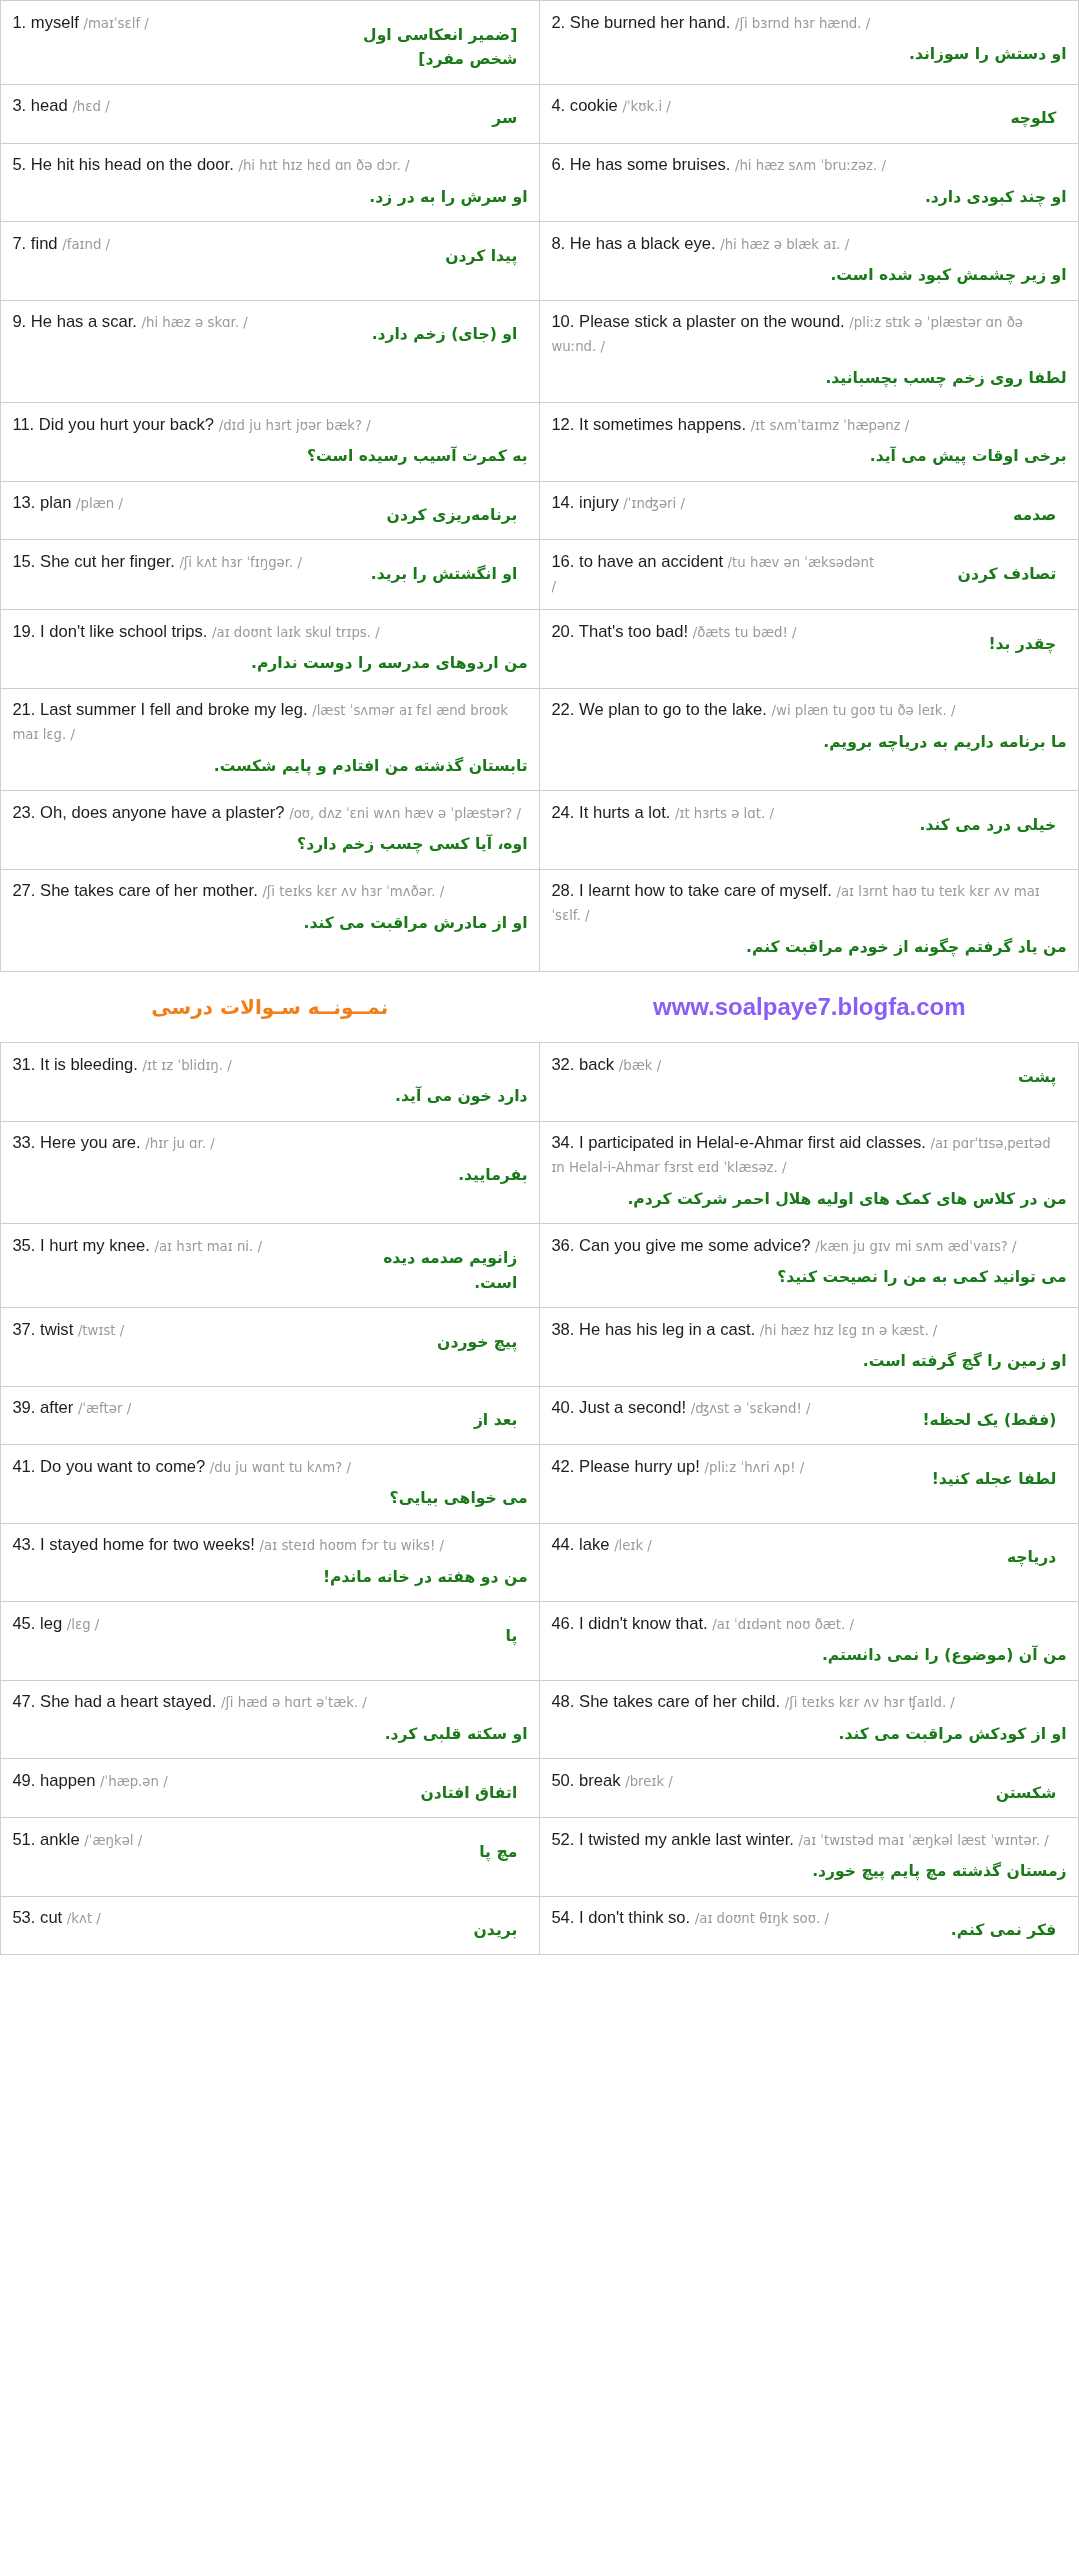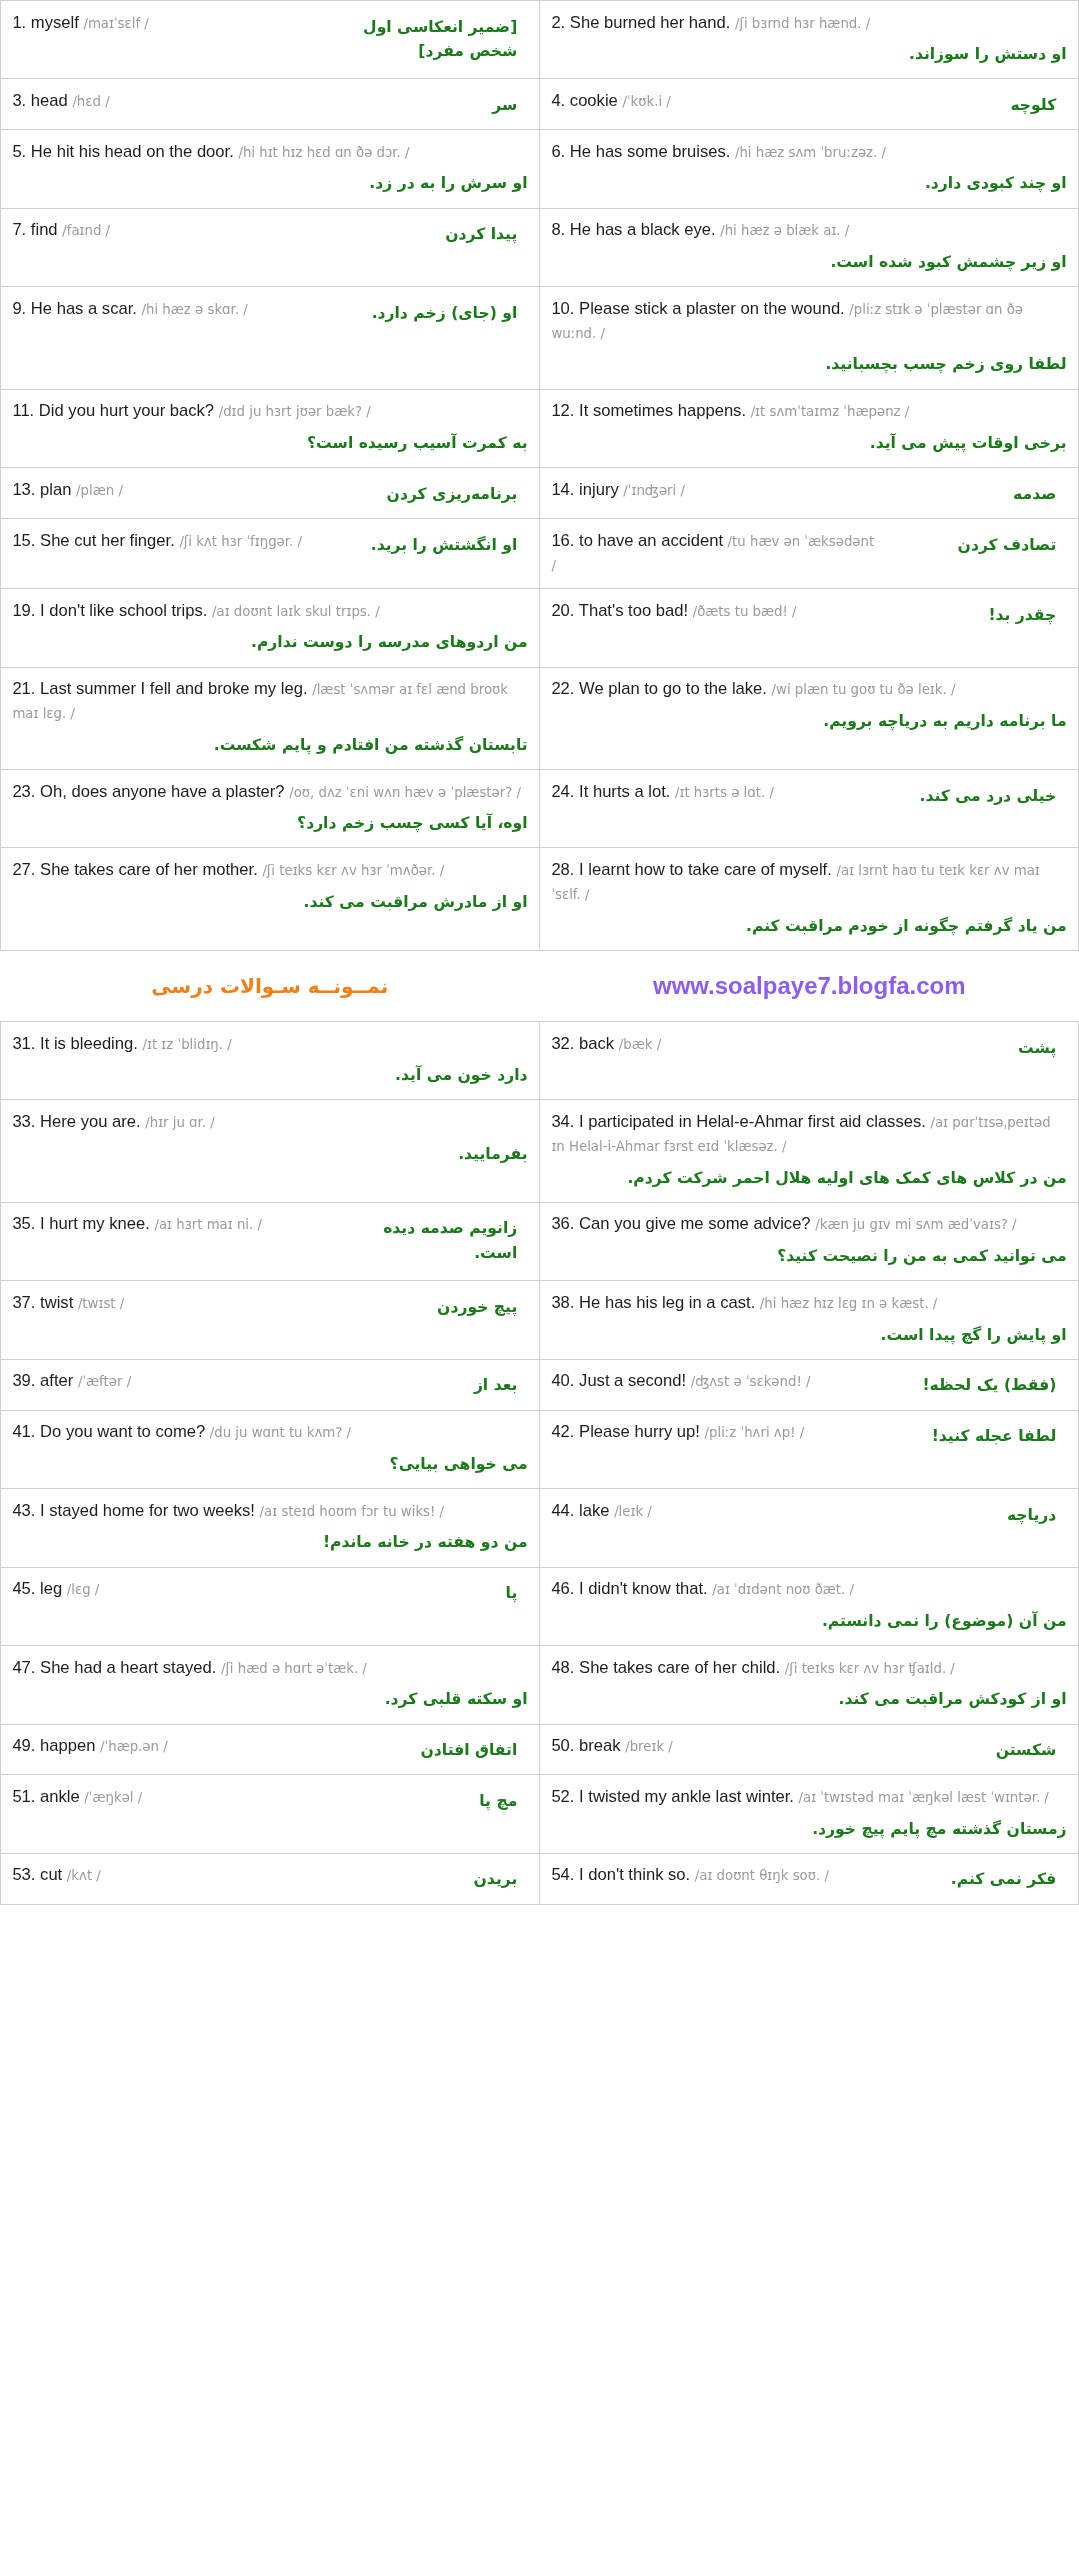--- a/index.html
+++ b/index.html
@@ -45,21 +45,21 @@
     font-size: 15.6px;
     color: #1a7a1a;
     font-weight: bold;
     text-align: right;
     direction: rtl;
     font-family: "DejaVu Sans", sans-serif;
     line-height: 1.6;
   }
   
   .cell.inline-fa .en-line { display: inline-block; width: 64%; vertical-align: top;}
-  .cell.inline-fa .fa-line { display: inline-block; width: 34%; margin-top: 4px; vertical-align: top; }
+  .cell.inline-fa .fa-line { display: inline-block; width: 34%; margin-top: 12px; vertical-align: top; }
   .banner {
     height: 70px;
     display: flex;
     align-items: center;
     justify-content: center;
     background: #fff;
   }
   .banner-fa {
     font-size: 20px;
     font-weight: bold;
@@ -203,21 +203,21 @@
           <td class="cell inline-fa"><div class="en-line"><span class="num">35. </span><span>I hurt my knee. </span><span class="phon">/aɪ hɜrt maɪ ni. /</span></div><div class="fa-line">زانویم صدمه دیده است.</div></td>
           <td class="cell">
             <div class="en-line"><span class="num">36. </span><span>Can you give me some advice? </span><span class="phon">/kæn ju gɪv mi sʌm ædˈvaɪs? /</span></div>
             <div class="fa-line">می توانید کمی به من را نصیحت کنید؟</div>
           </td>
         </tr>
         <tr>
           <td class="cell inline-fa"><div class="en-line"><span class="num">37. </span><span>twist </span><span class="phon">/twɪst /</span></div><div class="fa-line">پیچ خوردن</div></td>
           <td class="cell">
             <div class="en-line"><span class="num">38. </span><span>He has his leg in a cast. </span><span class="phon">/hi hæz hɪz lɛg ɪn ə kæst. /</span></div>
-            <div class="fa-line">او پایش را گچ پیدا است.</div>
+            <div class="fa-line">او زمین را گچ گرفته است.</div>
           </td>
         </tr>
         <tr>
           <td class="cell inline-fa"><div class="en-line"><span class="num">39. </span><span>after </span><span class="phon">/ˈæftər /</span></div><div class="fa-line">بعد از</div></td>
           <td class="cell inline-fa"><div class="en-line"><span class="num">40. </span><span>Just a second! </span><span class="phon">/ʤʌst ə ˈsɛkənd! /</span></div><div class="fa-line">(فقط) یک لحظه!</div></td>
         </tr>
         <tr>
           <td class="cell">
             <div class="en-line"><span class="num">41. </span><span>Do you want to come? </span><span class="phon">/du ju wɑnt tu kʌm? /</span></div>
             <div class="fa-line">می خواهی بیایی؟</div>

